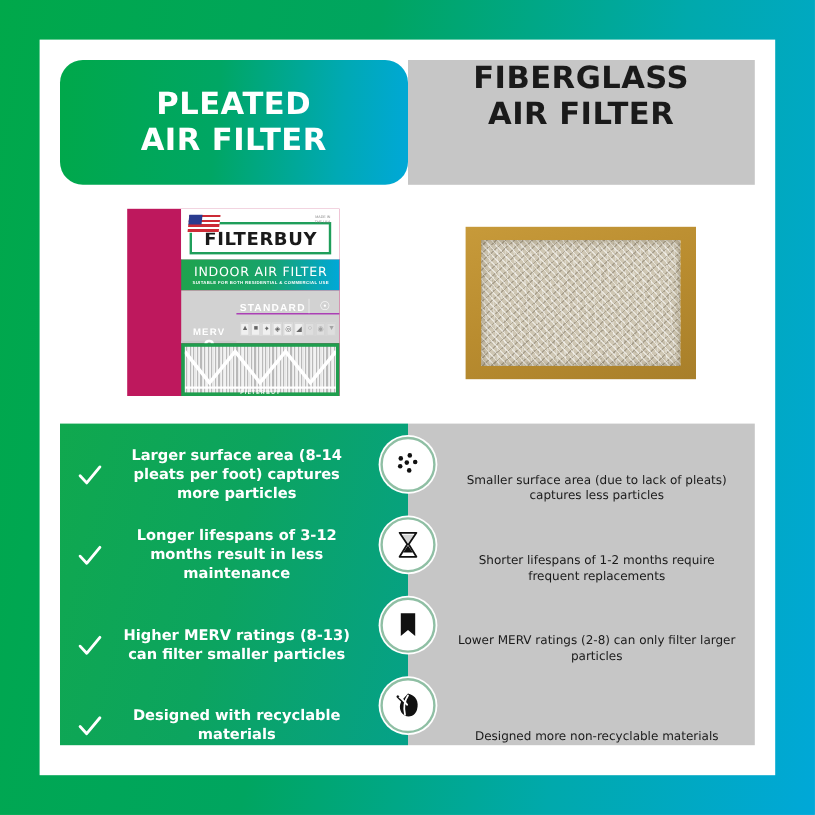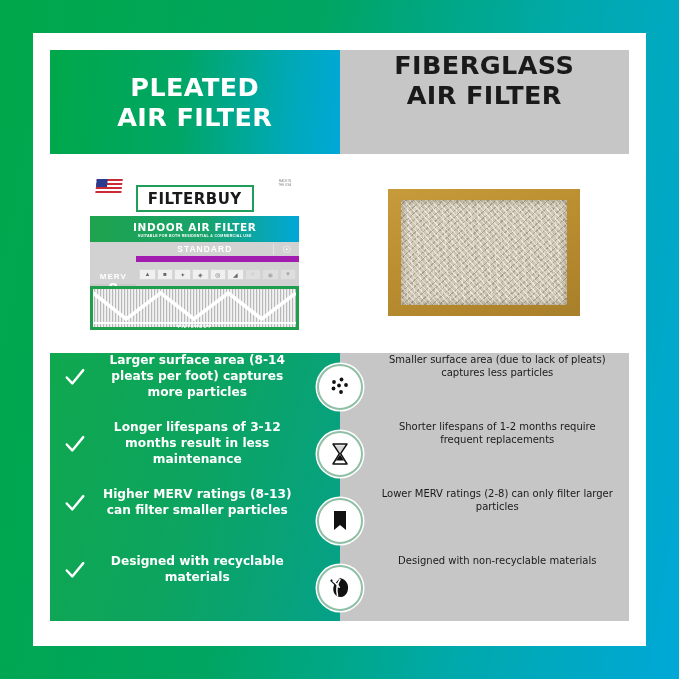--- a/index.html
+++ b/index.html
@@ -29,21 +29,21 @@
   
   .header-row {
     position: absolute;
     left: 17px; top: 17px;
     width: 579px; height: 104px;
     display: flex;
   }
   .header-left {
     width: 50%;
     background: linear-gradient(95deg, #00a84a 0%, #00a664 45%, #00a9b4 80%, #00a8d8 100%);
-    display: flex; align-items: center; justify-content: center;
+    display: flex; align-items: center; justify-content: center; border-radius: 19px;
   }
   .header-right {
     width: 50%;
     background: #c6c6c6;
     display: flex; justify-content: center;
   }
   .header-title {
     font-family: "DejaVu Sans", sans-serif;
     font-weight: bold;
     font-size: 25.5px;
@@ -62,24 +62,25 @@
     width: 579px; height: 196px;
     display: flex;
   }
   .product-cell {
     width: 50%;
     display: flex; align-items: center; justify-content: center;
   }
 
   
   .pleated-filter {
-    width: 209px; height: 156px;
+    width: 177px; height: 156px;
     background: #be185d;
     position: relative;
     overflow: hidden;
+    padding-left: 45px;
   }
   .pf-top {
     height: 42px;
     border: 2px solid #ffffff;
     display: flex; align-items: center; justify-content: center;
     position: relative;
     background: #fff;
   }
   .pf-brandbox {
     border: 2px solid #1f9e5a;
@@ -115,21 +116,21 @@
   }
   .pf-band {
     height: 26px;
     background: linear-gradient(90deg, #1fa34e 0%, #18a36b 55%, #00a8d8 100%);
     display: flex; flex-direction: column;
     align-items: center; justify-content: center;
     color: #fff;
   }
   .pf-band-main {
     font-family: "DejaVu Sans", sans-serif;
-    font-weight: bold; font-size: 10.5px; letter-spacing: 0.6px;
+    font-weight: normal; font-size: 10.5px; letter-spacing: 0.6px;
   }
   .pf-band-sub {
     font-weight: bold; font-size: 3.6px; letter-spacing: 0.3px;
     margin-top: 1px;
   }
   .pf-spec {
     height: 44px;
     background: #d2d2d2;
     display: flex;
   }
@@ -138,22 +139,22 @@
     display: flex; flex-direction: column;
     align-items: center; justify-content: center;
     color: #ffffff;
     background: #c9c9c9;
     margin-top: 42px;
   }
   .pf-merv-label { font-weight: bold; font-size: 8px; letter-spacing: 1px; }
   .pf-merv-value { font-weight: bold; font-size: 17px; line-height: 1; }
   .pf-specright { flex: 1; display: flex; flex-direction: column; }
   .pf-standard-row {
-    height: 20px; display: flex; align-items: center;
-    border-bottom: 6px solid #a21caf;
+    height: 20px; display: flex; align-items: flex-end;
+    border-bottom: 1px solid #a21caf;
   }
   .pf-standard {
     flex: 1; text-align: center; color: #ffffff;
     font-weight: bold; font-size: 8.5px; letter-spacing: 1px;
   }
   .pf-seal {
     width: 26px; text-align: center; color: #ffffff;
     font-size: 10px; border-left: 1px solid #e4e4e4;
   }
   .pf-icons { flex: 1; display: flex; align-items: center; padding: 0 3px; gap: 1px; }
@@ -229,21 +230,21 @@
     background: #c6c6c6;
   }
   .rows-layer {
     position: absolute;
     left: 0; top: 0; width: 100%; height: 100%;
     display: flex; flex-direction: column;
   }
   .crow {
     flex: 1;
     display: flex;
-    align-items: flex-start;
+    align-items: flex-end;
     position: relative;
   }
   .cell-left {
     width: 50%;
     display: flex; align-items: center;
     padding-left: 14px; padding-right: 40px;
     gap: 9px;
   }
   .cell-right {
     width: 50%;
@@ -443,21 +444,21 @@
           </div>
           <div class="center-icon">
             <svg width="26" height="26" viewBox="0 0 26 26">
               <path d="M13 3 C19.5 4.5 22.5 10 20.5 16.5 C19 21.5 14 23.5 10 21 C6 18.5 5 13 8 8.5 Z" fill="#111"></path>
               <path d="M4.5 5.5 L13.5 14.5" stroke="#111" stroke-width="2.2" stroke-linecap="round"></path>
               <path d="M12.2 12.2 C10 9.5 8.5 7.5 6 6" fill="none" stroke="#ffffff" stroke-width="1.6" stroke-linecap="round"></path>
               <path d="M13 4.5 C10 9 9 14 10.5 20.5" fill="none" stroke="#ffffff" stroke-width="1.5" stroke-linecap="round"></path>
             </svg>
           </div>
           <div class="cell-right">
-            <div class="feat-text-right">Designed with non-recyclable materials</div>
+            <div class="feat-text-right">Designed more non-recyclable materials</div>
           </div>
         </div>
 
       </div>
     </div>
 
   </div>
 </div>
 
 </body></html>

